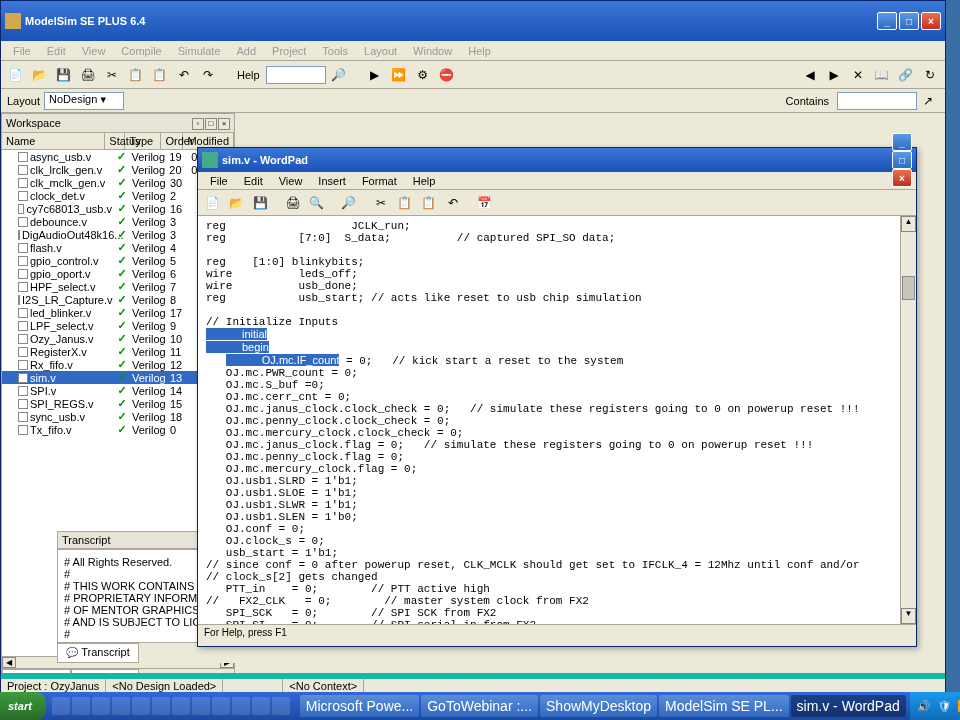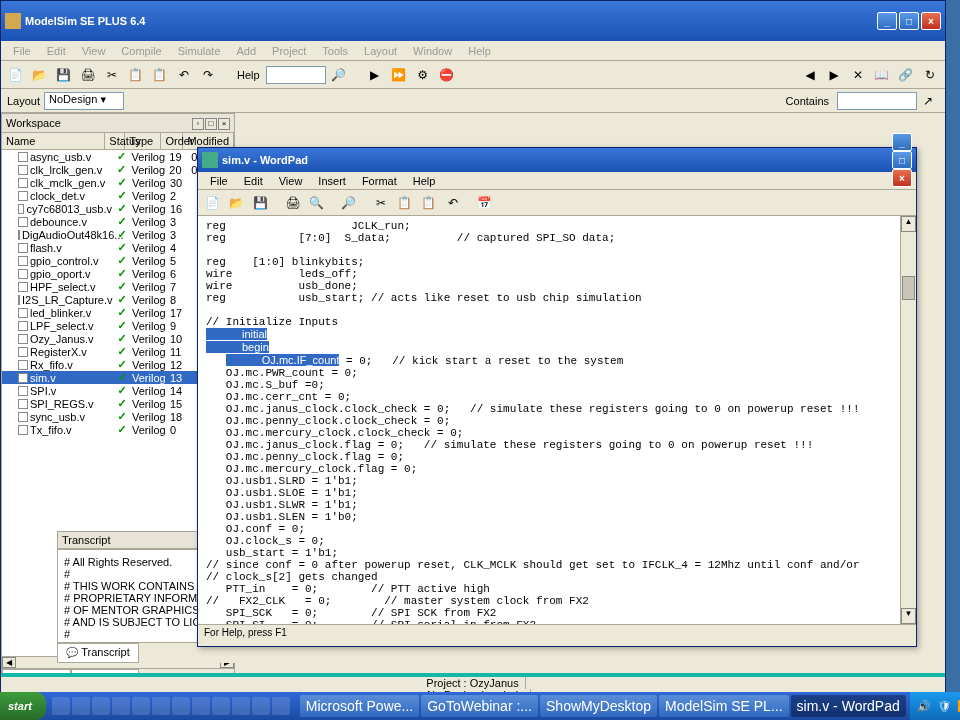--- a/index.html
+++ b/index.html
@@ -60,21 +60,21 @@
 
 
 .transcript { position: absolute; left: 8px; top: 530px; width: 234px; margin-left: 48px; }
 .tr-title { background: #e7e3d6; border: 1px solid #aca899; padding: 2px 4px; font-size: 10px; display: flex; }
 .tr-title .t { flex: 1; }
 .tr-body { background: #fff; border: 1px solid #aca899; padding: 6px; font-size: 9px; height: 94px; overflow: hidden; }
 .tr-body div { white-space: nowrap; }
 .tr-tabs { height: 20px; display: flex; background: #ece9d8; }
 .tr-tab { padding: 2px 8px; border: 1px solid #aca899; background: #fff; font-size: 10px; }
 
-.statusbar { position: absolute; left: 0; bottom: 0; width: 100%; height: 20px; background: #ece9d8; border-top: 4px solid #14b8a6; display: flex; align-items: center; font-size: 10px; flex-direction: column; }
+.statusbar { position: absolute; left: 0; bottom: 0; width: 100%; height: 20px; background: #ece9d8; border-top: 6px solid #14b8a6; display: flex; align-items: center; font-size: 10px; }
 .statusbar div { padding: 0 6px; border-right: 1px solid #aca899; height: 100%; display: flex; align-items: center; }
 
 
 .wordpad { position: absolute; left: 197px; top: 147px; width: 720px; height: 500px; background: #ece9d8; border: 1px solid #0a246a; box-shadow: 2px 2px 6px rgba(0,0,0,0.3); }
 .wp-titlebar { height: 24px; background: linear-gradient(to bottom, #3b77d8, #1952b4); display: flex; align-items: center; padding: 0 4px; color: #fff; }
 .wp-titlebar .icon { width: 16px; height: 16px; background: #4a8; margin-right: 4px; }
 .wp-menubar { height: 18px; background: #ece9d8; display: flex; align-items: center; padding: 0 4px; border-bottom: 1px solid #aca899; }
 .wp-menubar span { padding: 2px 8px; cursor: pointer; }
 .wp-toolbar { height: 26px; background: #ece9d8; display: flex; align-items: center; padding: 2px 4px; border-bottom: 1px solid #aca899; gap: 2px; }
 .wp-body { background: #fff; height: 408px; overflow: hidden; position: relative; padding: 4px 8px; font-family: 'Courier New', monospace; font-size: 11px; line-height: 12px; white-space: pre; }

